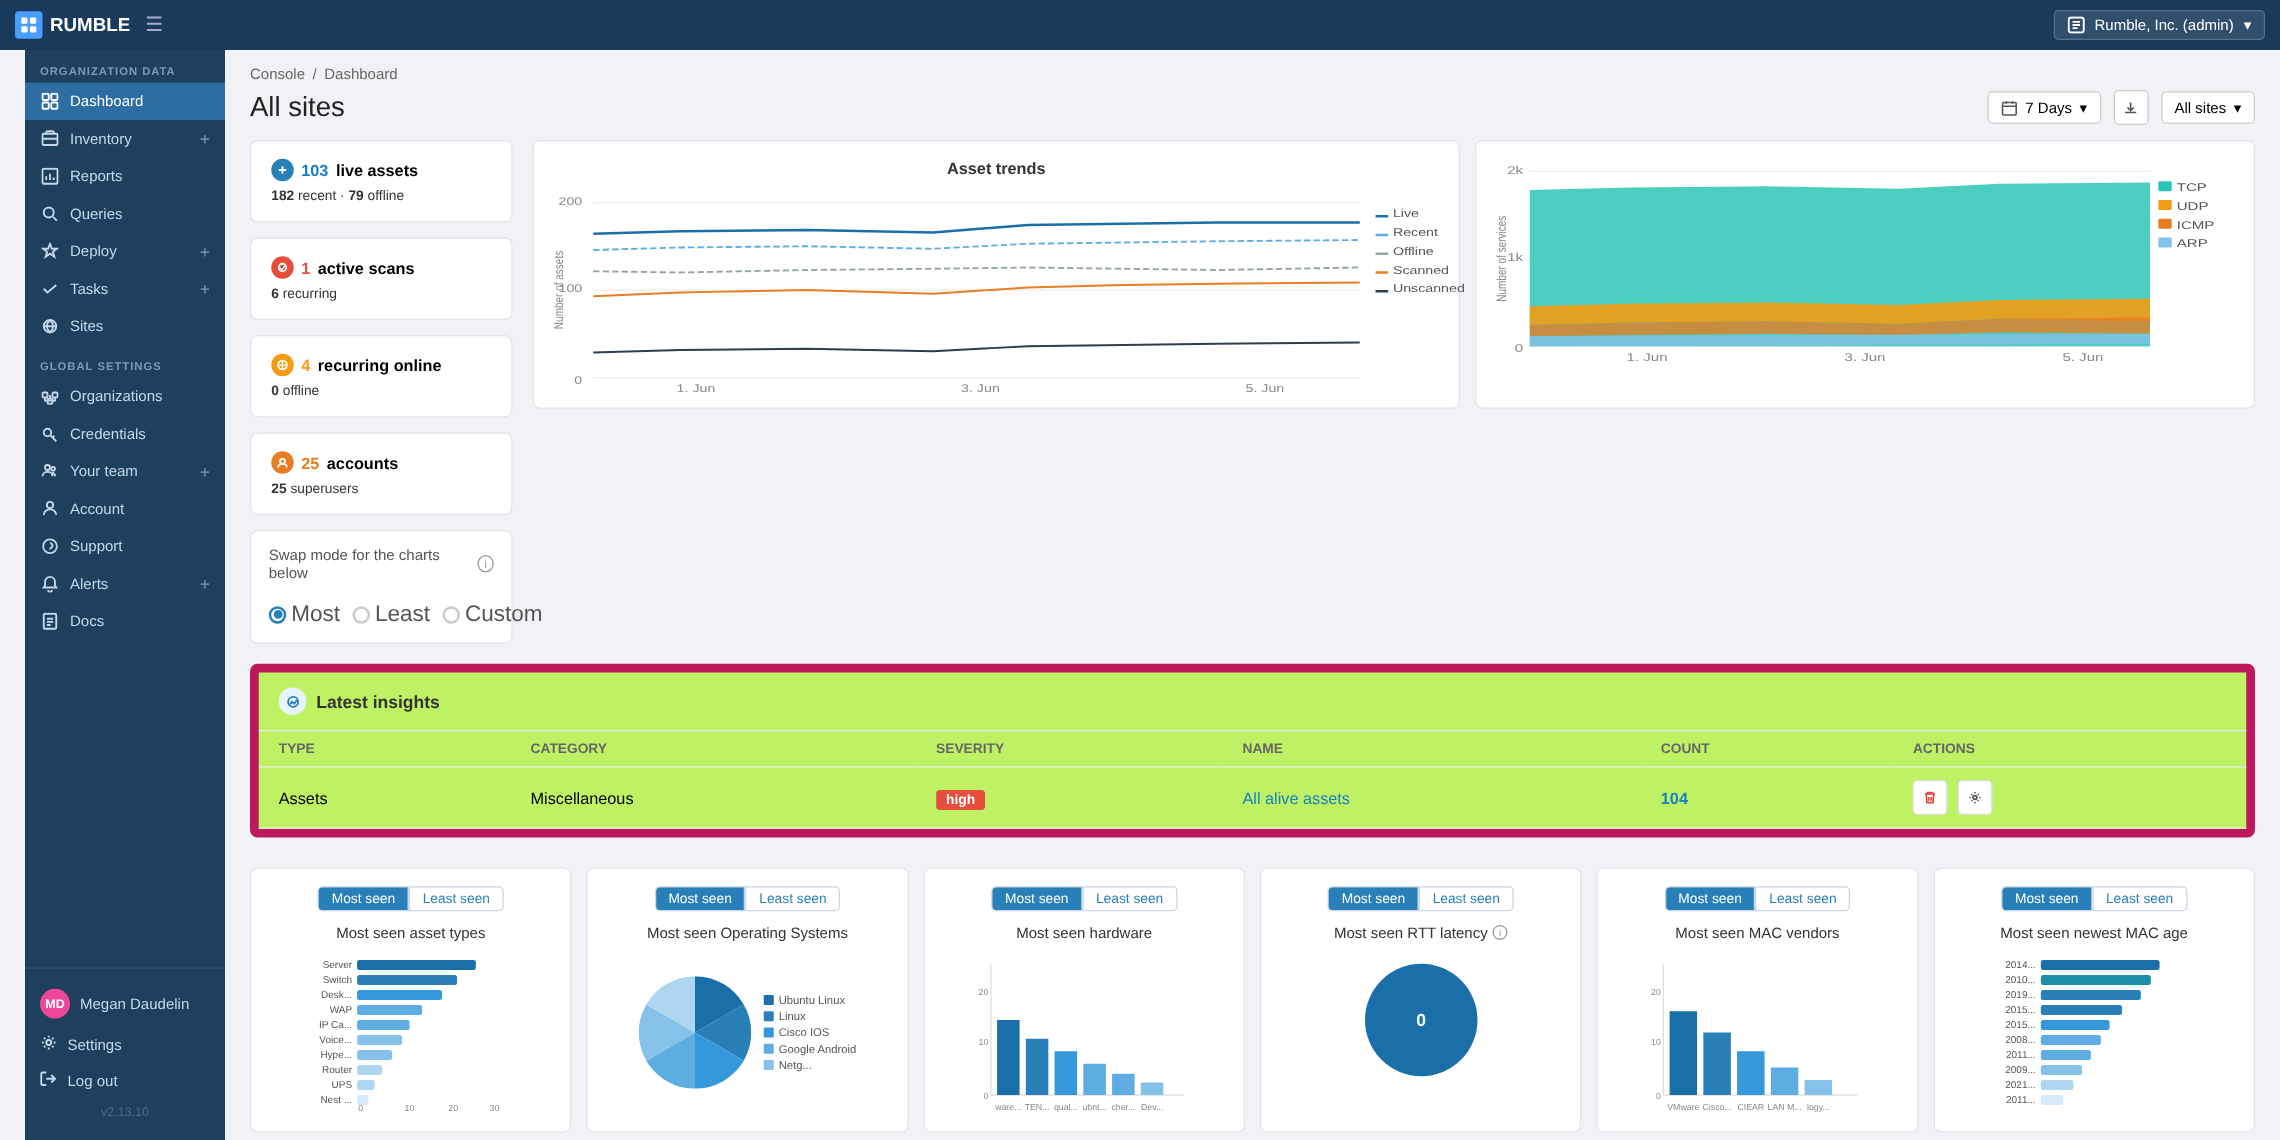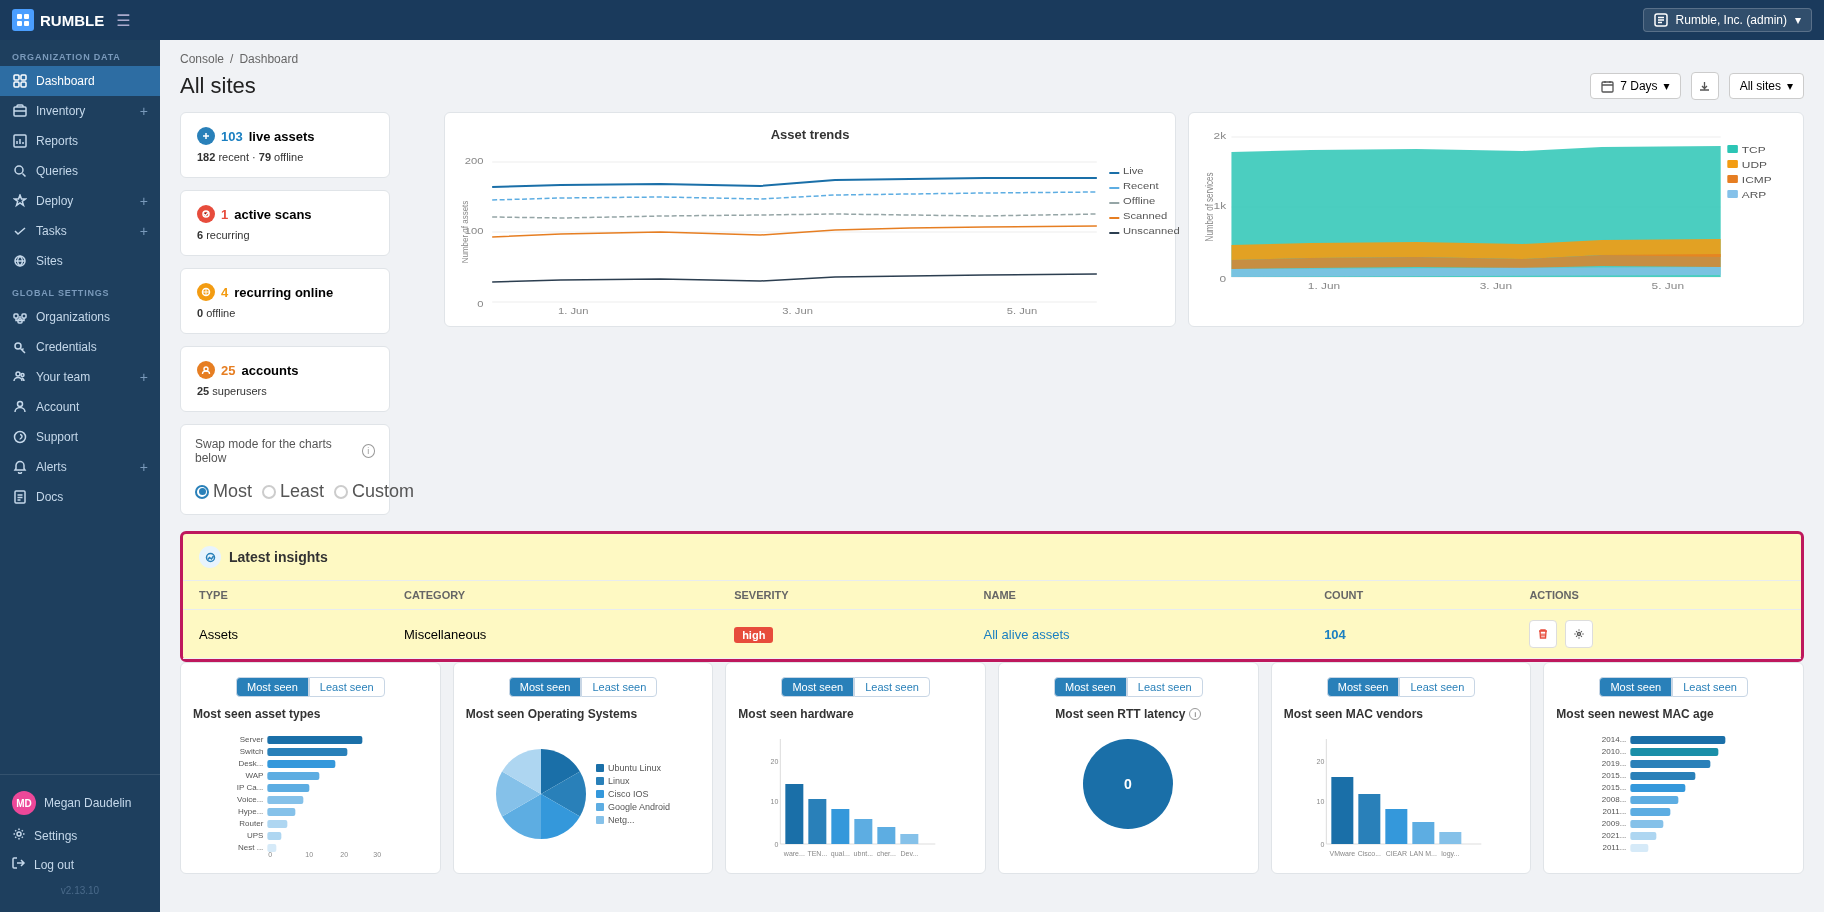--- a/index.html
+++ b/index.html
@@ -9,21 +9,21 @@
     .topbar { background: #1a3a5c; height: 40px; display: flex; align-items: center; padding: 0 12px; justify-content: space-between; flex-shrink: 0; }
     .topbar-left { display: flex; align-items: center; gap: 12px; }
     .logo { display: flex; align-items: center; gap: 6px; color: white; font-weight: 700; font-size: 15px; }
     .logo-icon { width: 22px; height: 22px; background: #4a9eff; border-radius: 3px; display: flex; align-items: center; justify-content: center; }
     .hamburger { color: #aac; cursor: pointer; font-size: 16px; }
     .topbar-right { display: flex; align-items: center; }
     .org-selector { background: rgba(255,255,255,0.1); border: 1px solid rgba(255,255,255,0.2); color: white; padding: 4px 10px; border-radius: 4px; display: flex; align-items: center; gap: 8px; cursor: pointer; font-size: 12px; }
     .org-selector svg { width: 14px; height: 14px; }
 
     
-    .app-body { display: flex; flex: 1; overflow: hidden; }
+    .app-body { display: flex; flex: 1; overflow: hidden; padding-left: 20px; }
 
     
     .sidebar { width: 160px; background: #1e3f5e; flex-shrink: 0; overflow-y: auto; display: flex; flex-direction: column; }
     .sidebar-section-label { color: #7a9abb; font-size: 9px; font-weight: 600; text-transform: uppercase; padding: 12px 12px 4px; letter-spacing: 0.8px; }
     .sidebar-item { display: flex; align-items: center; gap: 8px; padding: 7px 12px; color: #c5d8ea; cursor: pointer; font-size: 12px; position: relative; }
     .sidebar-item.active { background: #2d6da3; color: white; }
     .sidebar-item .icon { width: 16px; height: 16px; flex-shrink: 0; display: flex; align-items: center; justify-content: center; }
     .sidebar-item .plus { margin-left: auto; color: #7a9abb; font-size: 14px; }
     .sidebar-bottom { margin-top: auto; padding: 10px 12px; border-top: 1px solid rgba(255,255,255,0.1); }
     .user-row { display: flex; align-items: center; gap: 8px; color: #c5d8ea; font-size: 12px; padding: 6px 0; cursor: pointer; }
@@ -68,38 +68,38 @@
     .service-chart-wrap { width: 100%; height: 160px; position: relative; }
 
     
     .swap-mode { display: flex; align-items: center; gap: 10px; font-size: 18px; color: #555; margin-top: 16px; }
     .radio-opt { display: flex; align-items: center; gap: 4px; cursor: pointer; }
     .radio-circle { width: 14px; height: 14px; border-radius: 50%; border: 2px solid #ccc; display: flex; align-items: center; justify-content: center; }
     .radio-circle.selected { border-color: #2980b9; }
     .radio-circle.selected::after { content: ''; width: 7px; height: 7px; border-radius: 50%; background: #2980b9; display: block; }
 
     
-    .insights-section { margin: 0 20px 0; background: #fef9c3; border-radius: 6px; border: 3px solid #be185d; }
+    .insights-section { margin: 0 20px 24px; background: #bef264; border-radius: 6px; border: 7px solid #be185d; }
     .insights-header { display: flex; align-items: center; gap: 8px; padding: 12px 16px; border-bottom: 1px solid #e8ecf0; }
     .insights-title { font-size: 14px; font-weight: 600; color: #333; }
     .insights-table { width: 100%; border-collapse: collapse; }
     .insights-table th { text-align: left; padding: 8px 16px; font-size: 11px; font-weight: 600; color: #666; text-transform: uppercase; border-bottom: 1px solid #e8ecf0; }
     .insights-table td { padding: 10px 16px; border-bottom: 1px solid #f0f2f5; font-size: 13px; }
     .severity-high { background: #e74c3c; color: white; padding: 2px 8px; border-radius: 3px; font-size: 11px; font-weight: 600; }
     .name-link { color: #1a7fc1; text-decoration: none; }
     .count-val { font-weight: 600; color: #1a7fc1; }
     .action-btn { width: 28px; height: 28px; border: 1px solid #ddd; border-radius: 4px; background: white; cursor: pointer; display: inline-flex; align-items: center; justify-content: center; margin-right: 4px; }
     .insights-footer { padding: 12px 16px; display: flex; justify-content: flex-end; gap: 10px; }
     .btn-primary { background: #2980b9; color: white; border: none; border-radius: 4px; padding: 7px 16px; cursor: pointer; font-size: 13px; }
     .btn-outline { background: white; color: #333; border: 1px solid #ccc; border-radius: 4px; padding: 7px 16px; cursor: pointer; font-size: 13px; }
 
     
     .bottom-charts { display: flex; gap: 12px; padding: 0 20px 20px; }
     .bottom-chart-card { background: white; border-radius: 6px; border: 1px solid #e0e4e8; padding: 14px 12px; flex: 1; min-width: 0; }
-    .bottom-chart-title { font-size: 12px; font-weight: 700; color: #333; text-align: left; margin-bottom: 8px; }
+    .bottom-chart-title { font-size: 12px; font-weight: 400; color: #333; text-align: center; margin-bottom: 8px; }
     .toggle-tabs { display: flex; justify-content: center; gap: 0; margin-bottom: 10px; }
     .toggle-tab { font-size: 11px; border: 1px solid #c8d6e5; padding: 3px 10px; cursor: pointer; background: white; color: #2980b9; }
     .toggle-tab:first-child { border-radius: 4px 0 0 4px; }
     .toggle-tab:last-child { border-radius: 0 4px 4px 0; }
     .toggle-tab.active { background: #2980b9; color: white; }
 
     
     svg text { font-family: -apple-system, sans-serif; }
   </style>
 </head>
@@ -439,21 +439,21 @@
               <div class="radio-circle"></div>
               <span>Custom</span>
             </label>
           </div>
         </div>
       </div>
 
       <div class="charts-col">
         <div class="chart-row">
 
-          <div class="chart-card" style="flex:1.2;margin-left:38px;">
+          <div class="chart-card" style="flex:1.2;">
             <div class="chart-title">Asset trends</div>
             <div class="asset-chart-wrap">
               <svg width="100%" height="160" viewBox="0 0 560 160" preserveAspectRatio="none" style="overflow:visible;">
 
                 <text x="18" y="12" font-size="9" fill="#888" text-anchor="end">200</text>
                 <text x="18" y="82" font-size="9" fill="#888" text-anchor="end">100</text>
                 <text x="18" y="155" font-size="9" fill="#888" text-anchor="end">0</text>
 
                 <text x="6" y="80" font-size="8" fill="#888" text-anchor="middle" transform="rotate(-90,6,80)">Number of assets</text>
 

